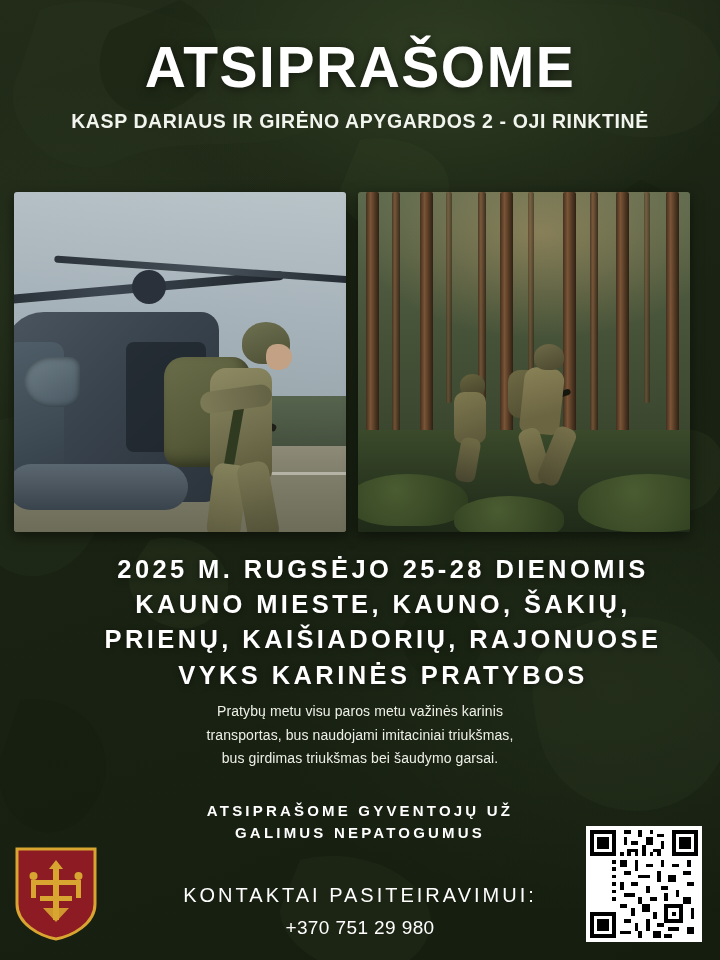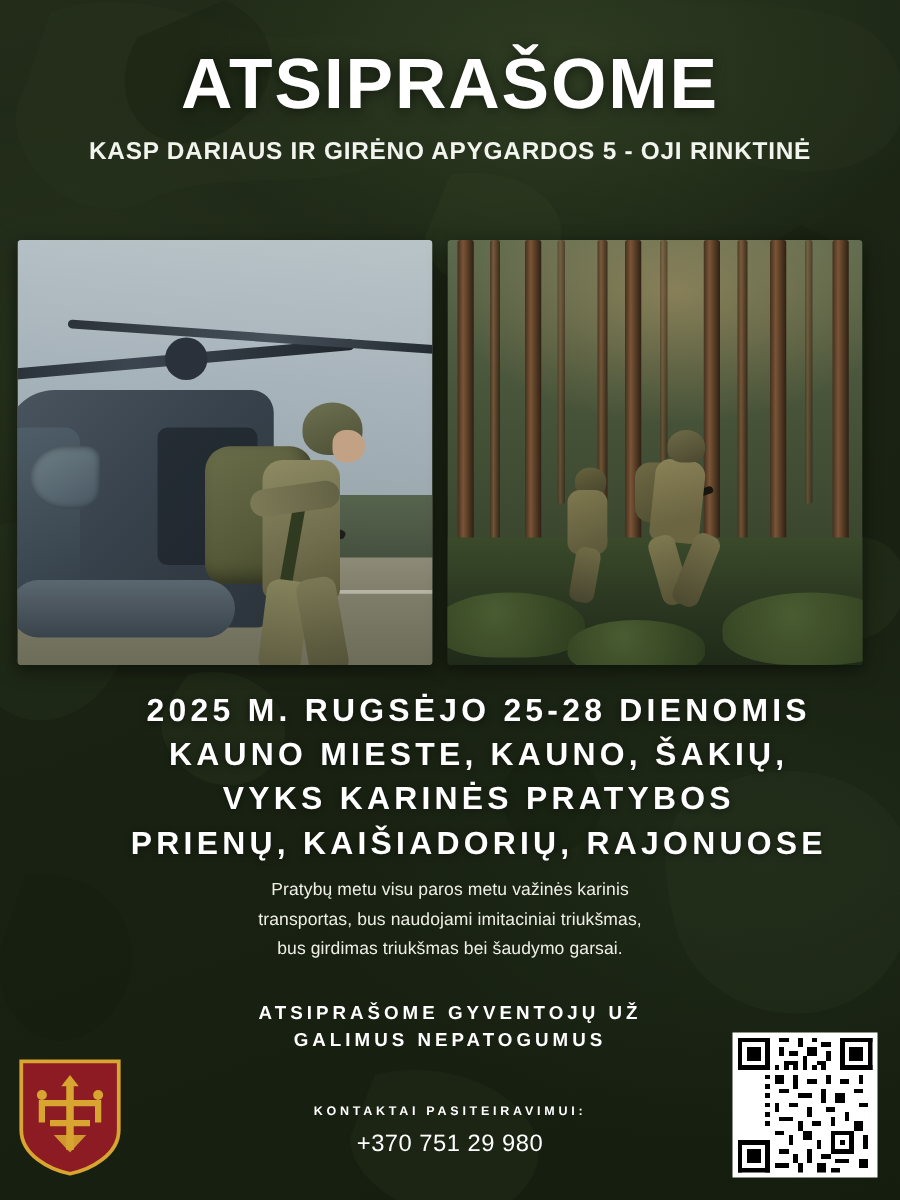--- a/index.html
+++ b/index.html
@@ -263,22 +263,22 @@
   }
 
   
   .contacts {
     position: absolute;
     top: 884px; left: 0; right: 0;
     text-align: center;
   }
   .contacts .label {
     color: #ffffff;
-    font-weight: 700;
-    font-size: 10px;
+    font-weight: 400;
+    font-size: 20px;
     letter-spacing: 3px;
   }
   .contacts .phone {
     margin-top: 10px;
     color: #ffffff;
     font-size: 19px;
     letter-spacing: 0.4px;
   }
 
   
@@ -319,21 +319,21 @@
     </g>
     <g fill="#3c4c2c" opacity="0.35">
       <path d="M360 140 C420 130 470 170 440 210 C410 250 340 230 340 190 Z"></path>
       <path d="M150 540 C210 525 250 580 215 615 C180 650 120 610 130 570 Z"></path>
       <path d="M680 430 C720 425 740 470 710 500 C680 530 650 490 660 455 Z"></path>
     </g>
   </svg>
 
   <div class="header">
     <div class="title">ATSIPRAŠOME</div>
-    <div class="subtitle">KASP DARIAUS IR GIRĖNO APYGARDOS 5 - OJI RINKTINĖ</div>
+    <div class="subtitle">KASP DARIAUS IR GIRĖNO APYGARDOS 2 - OJI RINKTINĖ</div>
   </div>
 
   <div class="photos">
 
     <div class="photo photo-left">
       <div class="heli-sky"></div>
       <div class="tree-line"></div>
       <div class="heli-ground"></div>
       <div class="heli-rotor"></div>
       <div class="heli-rotor2"></div>
@@ -385,22 +385,22 @@
       <div class="fs1-body"></div>
       <div class="fs1-helmet"></div>
       <div class="fs1-leg1"></div>
       <div class="fs1-leg2"></div>
     </div>
   </div>
 
   <div class="headline">
     <div>2025 M. RUGSĖJO 25-28 DIENOMIS</div>
     <div>KAUNO MIESTE, KAUNO, ŠAKIŲ,</div>
+    <div>PRIENŲ, KAIŠIADORIŲ, RAJONUOSE</div>
     <div>VYKS KARINĖS PRATYBOS</div>
-    <div>PRIENŲ, KAIŠIADORIŲ, RAJONUOSE</div>
   </div>
 
   <div class="body-text">
     <div>Pratybų metu visu paros metu važinės karinis</div>
     <div>transportas, bus naudojami imitaciniai triukšmas,</div>
     <div>bus girdimas triukšmas bei šaudymo garsai.</div>
   </div>
 
   <div class="apology">
     <div>ATSIPRAŠOME GYVENTOJŲ UŽ</div>

